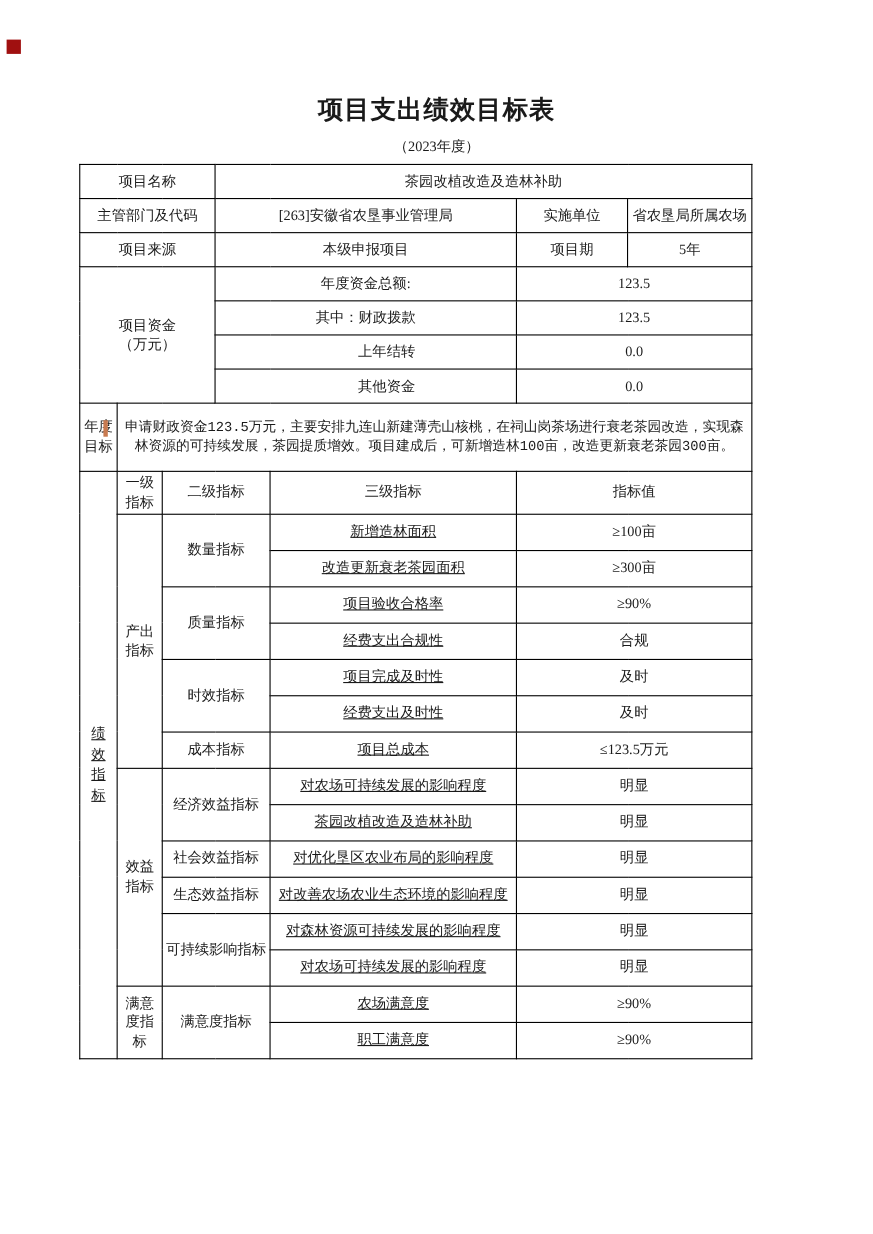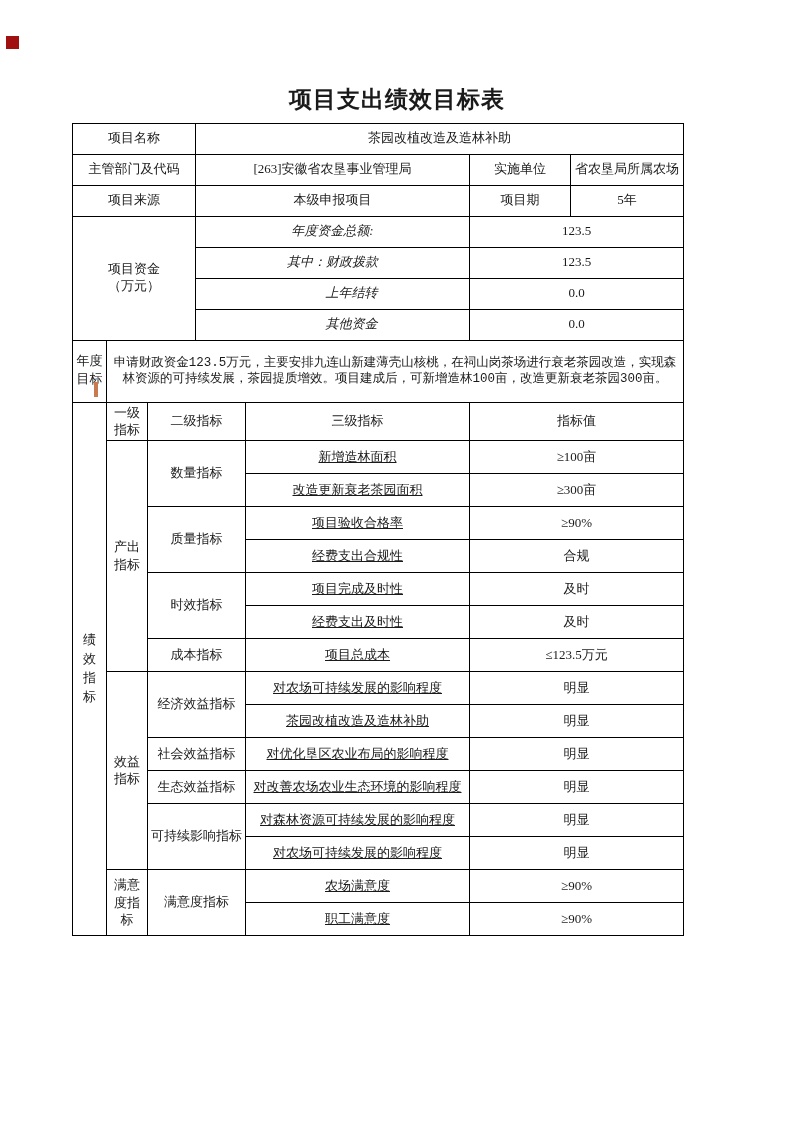--- a/index.html
+++ b/index.html
@@ -37,35 +37,36 @@
     vertical-align:middle;
     text-align:center;
     line-height:1.3;
     overflow:hidden;
   }
   tr.h31{height:31px;}
   tr.h62{height:62px;font-family:Liberation Mono, monospace;}
   tr.h34{height:34px;}
   tr.h33{height:33px;}
   td.left{text-align:left;padding-left:8px;text-decoration:underline;}
-  td.fund-name{text-align:left;padding-left:10px;font-style:italic;}
+  td.fund-name{text-align:left;padding-left:10px;}
   td.fund-name.indent{padding-left:40px;}
   td.fund-val{text-align:right;padding-right:4px;}
   td.goal-text{
     text-align:left;padding:3px 6px;
     font-size:12.5px;line-height:1.6;
     text-align:justify;
   }
   .stack2{display:inline-block;}
   .vert{
     display:inline-block;
     width:1.05em;
     word-break:break-all;
     line-height:1.45;
     text-align:center;
+    text-decoration:underline;
   }
   .wrapnarrow{display:inline-block;word-break:break-all;line-height:1.35;}
   .corner-mark{
     position:absolute;left:6px;top:36px;
     width:13px;height:13px;
     background:#a01010;
   }
   .goal-mark{
     position:absolute;left:94px;top:382px;
     width:4px;height:15px;
@@ -74,20 +75,21 @@
 </style>
 </head>
 <body>
 
 <div class="page">
 
   <div class="corner-mark"></div>
   <div class="goal-mark"></div>
 
   <h1 class="title">项目支出绩效目标表</h1>
+  <div class="subtitle">（2023年度）</div>
 
   <table class="doc">
     <colgroup>
       <col style="width:34px">
         <col style="width:41px">
         <col style="width:48px">
       <col style="width:50px">
         <col style="width:224px">
         <col style="width:101px">
         <col style="width:113px">

